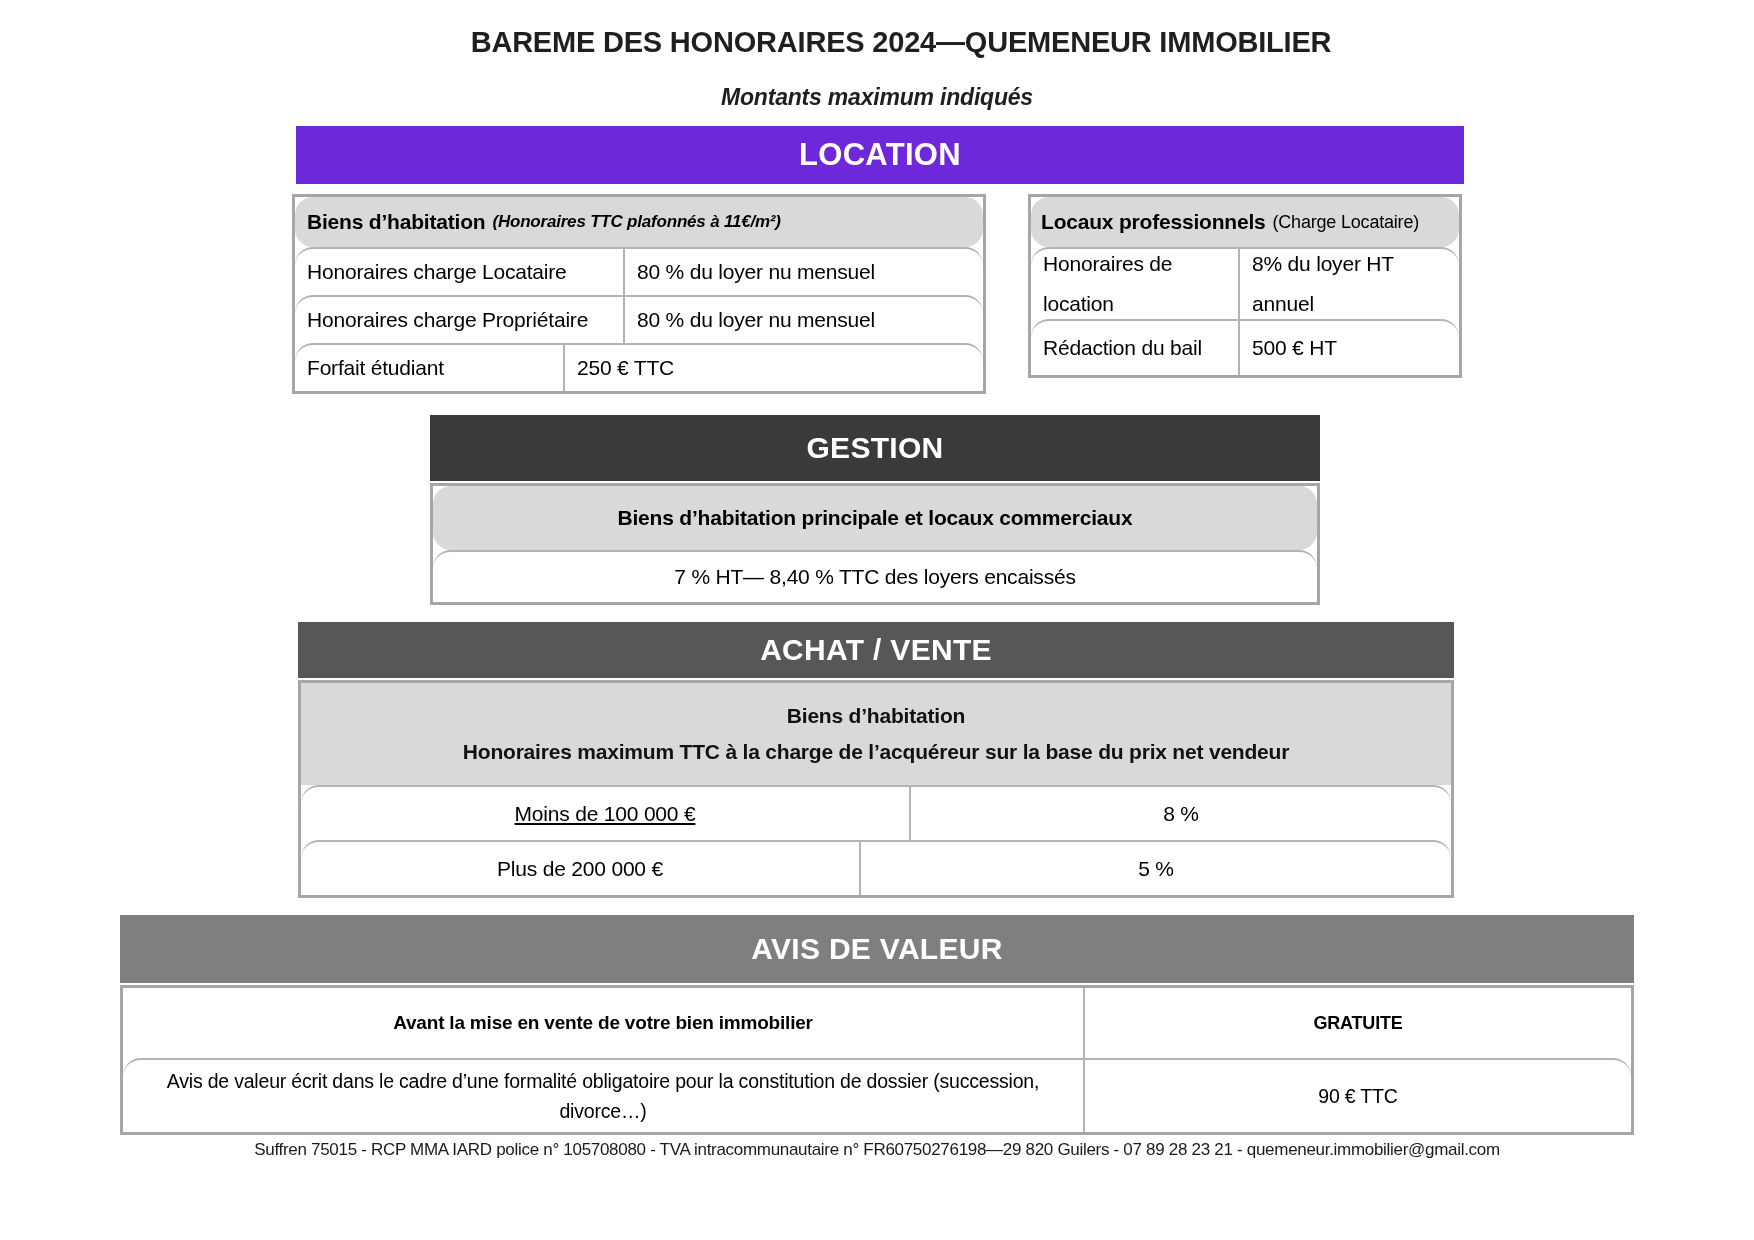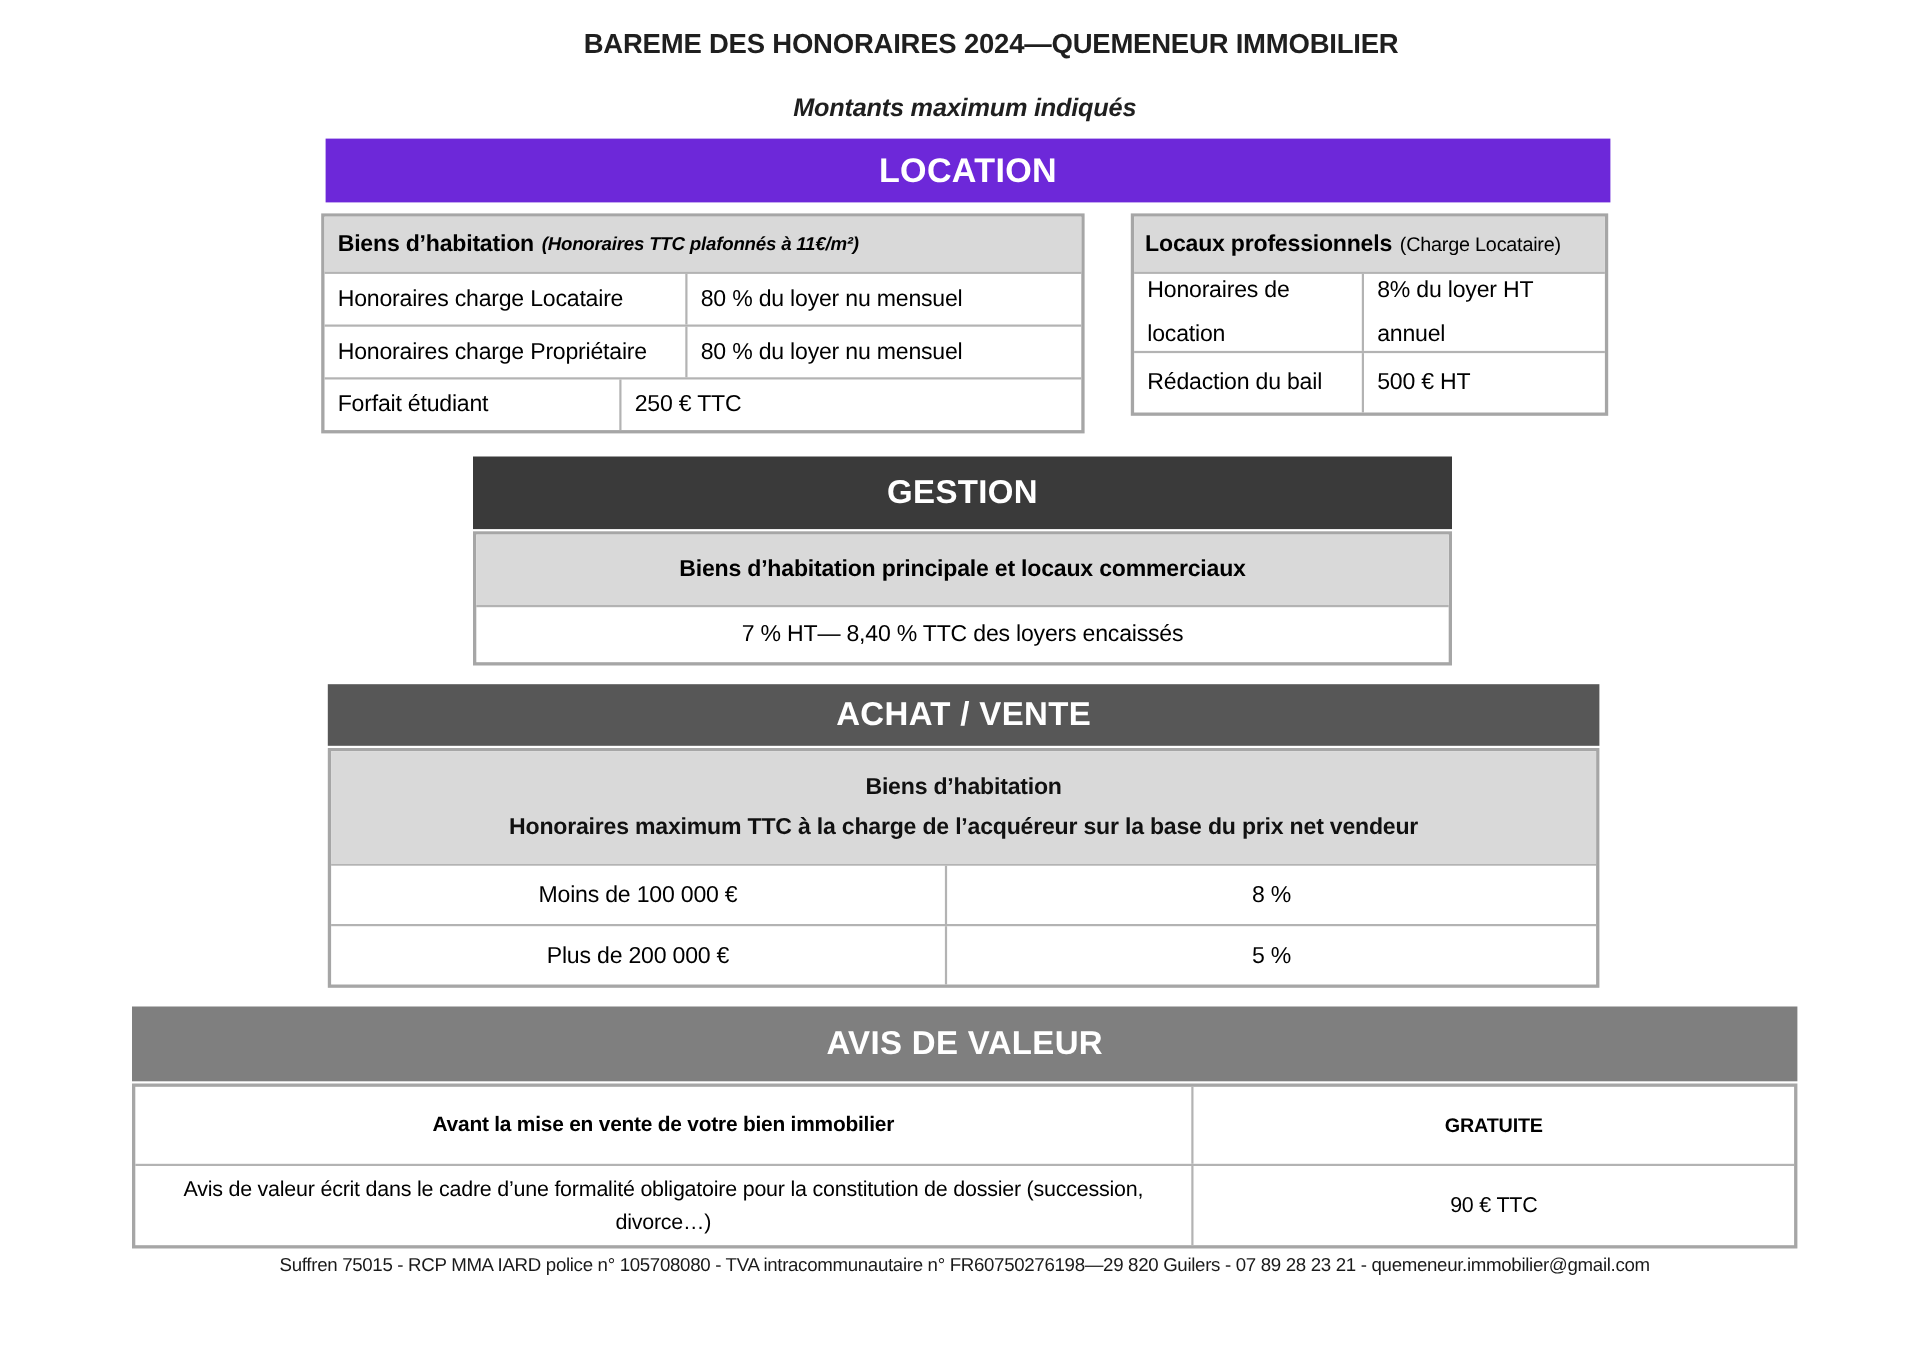--- a/index.html
+++ b/index.html
@@ -4,30 +4,30 @@
 <style>
   * { margin:0; padding:0; box-sizing:border-box; }
   html, body { background:#ffffff; }
   body {
     width:1754px; height:1240px; position:relative; overflow:hidden;
     font-family:"Liberation Sans", sans-serif; color:#111;
     letter-spacing:-0.2px;
   }
   .abs { position:absolute; }
 
-  .title   { left:0; top:26px; width:1754px; text-align:center; font-size:25px; font-weight:bold; color:#1f1f1f;padding-left:48px; }
+  .title   { left:0; top:26px; width:1754px; text-align:center; font-size:29px; font-weight:bold; color:#1f1f1f;padding-left:48px; }
   .subtitle{ left:0; top:84px; width:1754px; text-align:center; font-size:23px; font-weight:bold; font-style:italic; color:#1f1f1f; }
 
   .bar {
     display:flex; align-items:center; justify-content:center;
     color:#fff; font-weight:bold; font-size:30px; letter-spacing:0.3px;
   }
 
   .tblbody { border:3px solid #a6a6a6; background:#fff; }
-  .row  { display:flex; border-top:2px solid #b3b3b3; }
+  .row  { display:flex; border-top:2px solid #b3b3b3;border-radius:18px; }
   .row.first { border-top:none; }
   .cell { display:flex; align-items:center; padding:0 12px; font-size:21px; color:#000; }
   .cell.c2 { border-left:2px solid #b3b3b3; }
   .cell.centered { justify-content:center; text-align:center; padding:0 8px; }
   .subhead { background:#d9d9d9; }
 
   .hdr-bold { font-weight:bold; font-size:21px; }
   .hdr-note-italic { font-weight:bold; font-style:italic; font-size:17px; margin-left:7px; }
   .hdr-note-plain  { font-weight:normal; font-size:18px; margin-left:7px; }
 
@@ -105,21 +105,21 @@
 
 <div class="abs bar" style="left:298px; top:622px; width:1156px; height:56px; background:#575757;">ACHAT / VENTE</div>
 <div class="abs tblbody" style="left:298px; top:680px; width:1156px;">
   <div class="row first" style="height:102px; border-top:none;">
     <div class="achat-grayblock" style="width:100%; padding:10px 0;">
       <div>Biens d’habitation</div>
       <div>Honoraires maximum TTC à la charge de l’acquéreur sur la base du prix net vendeur</div>
     </div>
   </div>
   <div class="row" style="height:55px;">
-    <div class="cell centered" style="width:558px;">Moins de 100 000 €</div>
+    <div class="cell centered" style="width:608px;text-decoration:underline;">Moins de 100 000 €</div>
     <div class="cell c2 centered" style="flex:1;">8 %</div>
   </div>
   <div class="row" style="height:55px;">
     <div class="cell centered" style="width:558px;">Plus de 200 000 €</div>
     <div class="cell c2 centered" style="flex:1;">5 %</div>
   </div>
 </div>
 
 <div class="abs bar" style="left:120px; top:915px; width:1514px; height:68px; background:#7f7f7f;">AVIS DE VALEUR</div>
 <div class="abs tblbody" style="left:120px; top:985px; width:1514px;">

